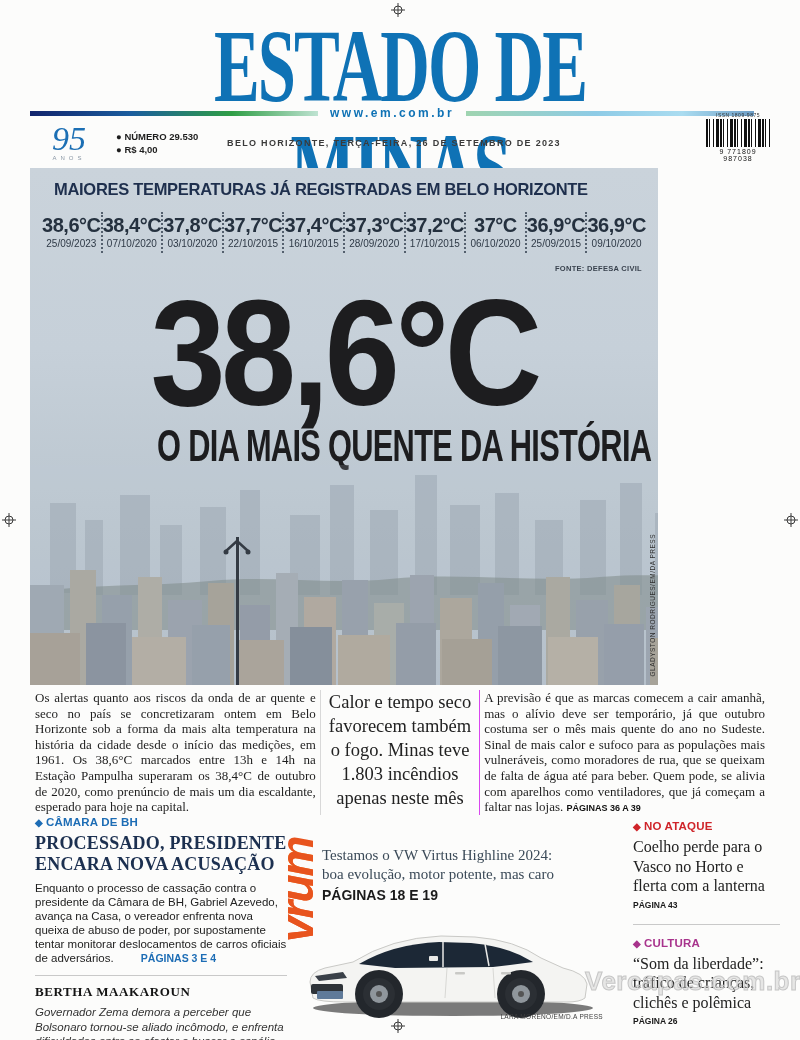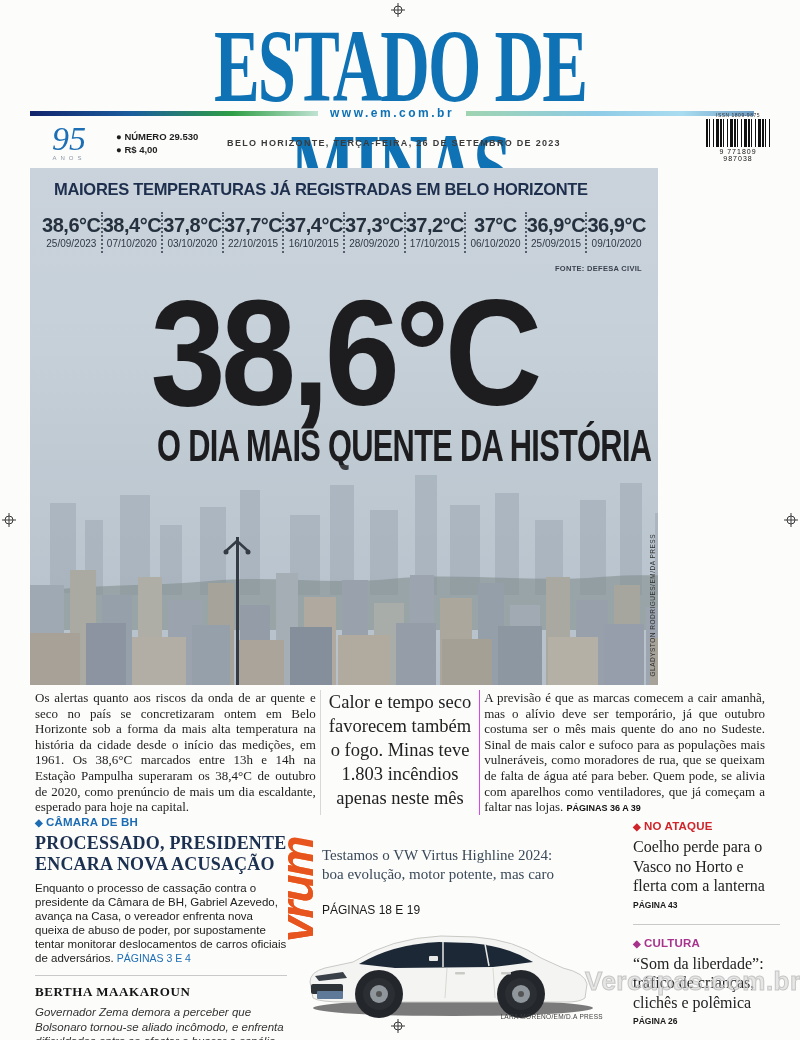--- a/index.html
+++ b/index.html
@@ -56,33 +56,33 @@
   .pages-inline{font-family:"Liberation Sans",sans-serif;font-size:9px;font-weight:700;color:#111;}
   
   .bottom{position:absolute;top:812px;left:35px;width:730px;height:226px;}
   .kicker{font-size:11.5px;font-weight:700;letter-spacing:.2px;}
   .kicker .dia{font-size:10px;margin-right:3px;}
   .bcol-left{position:absolute;left:0;top:4px;width:252px;}
   .k-blue{color:#1d6db5;}
   .h-camara{font-family:"Liberation Serif",serif;font-weight:700;font-size:18px;line-height:1.15;
         color:#1c3050;letter-spacing:.2px;margin-top:5px;}
   .body-sm{font-size:11.5px;line-height:1.22;color:#222;margin-top:7px;}
-  .pg-blue{font-weight:400;color:#1d6db5;font-size:10.5px;}
+  .pg-blue{font-weight:700;color:#1d6db5;font-size:10.5px;margin-left:24px;}
   .rule{border:none;border-top:1px solid #c9c9c9;margin:10px 0 8px;}
   .bertha-name{font-family:"Liberation Serif",serif;font-weight:700;font-size:13px;letter-spacing:.6px;color:#141414;}
   .bertha-body{font-style:italic;font-size:11.5px;line-height:1.25;color:#333;margin-top:5px;}
   .bcol-center{position:absolute;left:235px;top:28px;width:345px;}
   .vrum{position:absolute;left:0;top:10px;height:92px;writing-mode:vertical-rl;transform:rotate(180deg);
         font-style:italic;font-weight:700;font-size:46px;letter-spacing:-2px;
         background:linear-gradient(0deg,#f7941d,#e63b1c);-webkit-background-clip:text;background-clip:text;
         color:transparent;text-shadow:none;}
   .vrum-fallback{color:#e8541e;}
   .vrum-text{position:absolute;left:52px;top:6px;width:268px;font-family:"Liberation Serif",serif;
         font-size:15px;line-height:1.25;color:#3b4a58;}
-  .vrum-pages{font-family:"Liberation Sans",sans-serif;font-size:12px;font-weight:400;color:#1a1a1a;margin-top:19px;}
+  .vrum-pages{font-family:"Liberation Sans",sans-serif;font-size:14px;font-weight:700;color:#1a1a1a;margin-top:3px;}
   .car-wrap{position:absolute;left:25px;top:66px;width:310px;height:118px;}
   .car-credit{position:absolute;right:2px;bottom:4px;font-size:6.5px;color:#3c3c3c;letter-spacing:.3px;}
   .bcol-right{position:absolute;left:598px;top:8px;width:147px;}
   .k-red{color:#cf2429;}
   .k-mag{color:#a8338c;}
   .h-serif{font-family:"Liberation Serif",serif;font-size:16px;line-height:1.22;color:#222;margin-top:5px;}
   .pg-dark{font-size:8.5px;font-weight:700;color:#1a1a1a;margin-top:4px;}
   .watermark{position:absolute;left:585px;top:966px;width:215px;font-size:26px;font-weight:700;
         letter-spacing:.5px;color:rgba(195,195,195,.38);-webkit-text-stroke:1px #c6c6c6;z-index:6;
         pointer-events:none;white-space:nowrap;}

